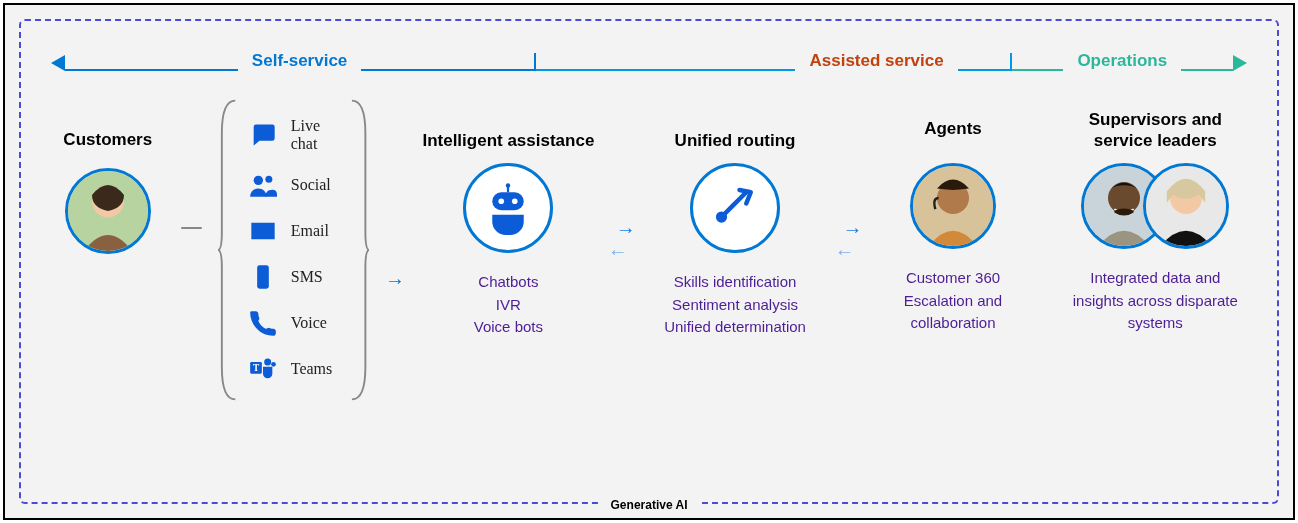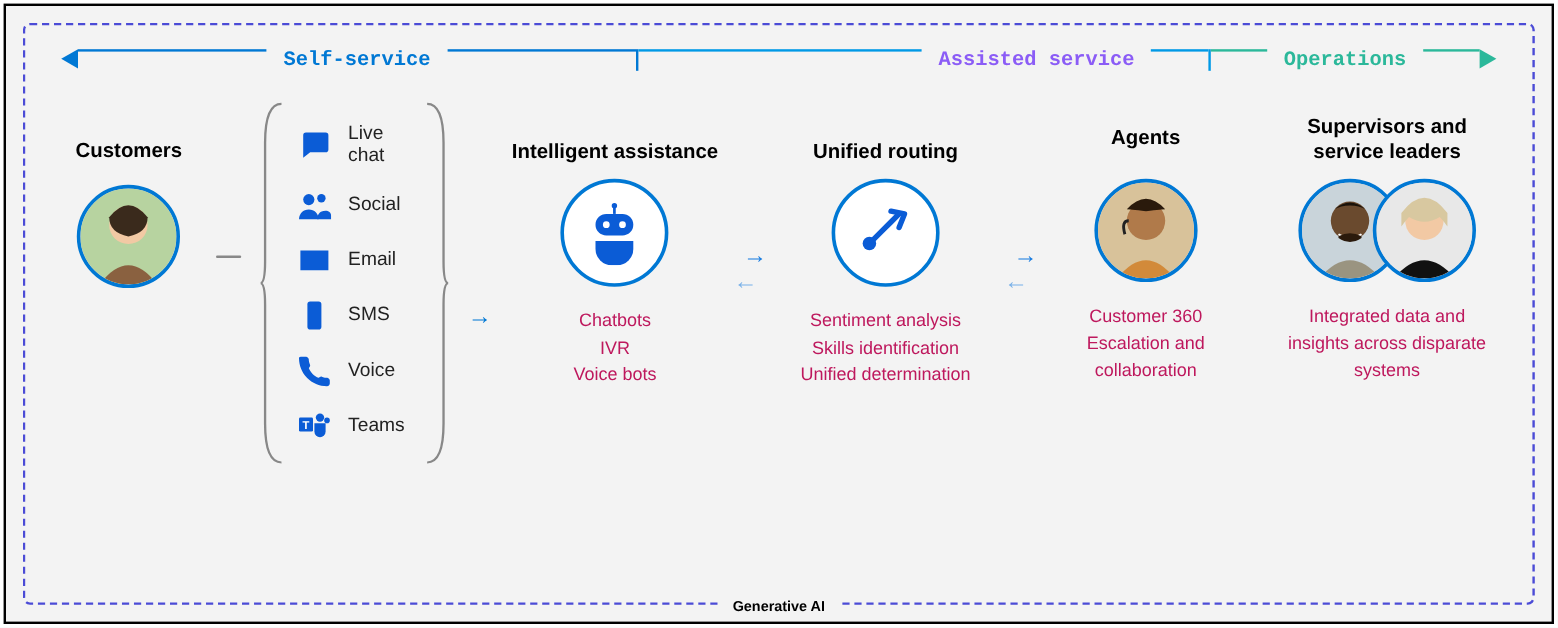--- a/index.html
+++ b/index.html
@@ -22,25 +22,24 @@
     border: 2px dashed #4b4bd6;
     border-radius: 6px;
     width: 100%;
     height: 100%;
     position: relative;
     padding: 20px 30px 40px 30px;
   }
   
   .track {
     display: flex;
-    align-items: flex-start;
+    align-items: flex-end;
     width: 100%;
     height: 30px;
-    margin-bottom: 22px;
-    font-family: Liberation Mono, monospace;
+    margin-bottom: 36px;
   }
   .track-arrow-left {
     width:0;height:0;
     border-top:8px solid transparent;
     border-bottom:8px solid transparent;
     border-right:14px solid #0078d4;
   }
   .track-line {
     flex:1;
     height:2px;
@@ -51,21 +50,21 @@
   .track-tick {
     width:2px; height:18px; background:#0078d4;
   }
   .track-tick.blue2 { background:#0099e6; }
   .track-label {
     font-weight:600;
     font-size:17px;
     padding:0 14px;
     color:#0078d4;
   }
-  .track-label.blue2 { color:#8b5cf6; }
+  .track-label.blue2 { color:#c2410c; }
   .track-label.green { color:#2bb89a; }
   .track-arrow-right {
     width:0;height:0;
     border-top:8px solid transparent;
     border-bottom:8px solid transparent;
     border-left:14px solid #2bb89a;
   }
 
   
   .content-row {
@@ -102,34 +101,35 @@
   }
   .avatar {
     width:86px;height:86px;border-radius:50%;
     border:3px solid #0078d4;
     overflow:hidden;
     margin-bottom:18px;
     background:#ddd;
   }
   .desc {
     font-size:15px;
-    color:#be185d;
+    color:#4c1d95;
     line-height:1.5;
   }
 
   
   .col-customers { width:130px; margin-top:22px;}
   .col-customers .col-title { min-height:auto; margin-bottom:18px;}
   .col-customers .avatar { margin-bottom:0; }
 
   
   .bracket-group {
     position:relative;
     display:flex;
     margin-top:-10px;
+    font-family:Liberation Serif, serif;
   }
   .bracket {
     width:22px;
     align-self:stretch;
     position:relative;
   }
   .bracket svg { width:100%; height:100%; position:absolute; inset:0;}
   .channels {
     display:flex;
     flex-direction:column;
@@ -344,22 +344,22 @@
       <div class="col col-mid">
         <div class="col-title">Unified routing</div>
         <div class="circle">
           <svg width="54" height="54" viewBox="0 0 48 48">
             <circle cx="12" cy="32" r="5" fill="#0b5cd6"></circle>
             <path d="M14 30 C22 22 22 22 28 16 L34 10" fill="none" stroke="#0b5cd6" stroke-width="4" stroke-linecap="round"></path>
             <path d="M28 8 L38 10 L34 20" fill="none" stroke="#0b5cd6" stroke-width="4" stroke-linecap="round" stroke-linejoin="round"></path>
           </svg>
         </div>
         <div class="desc">
+          <div>Skills identification</div>
           <div>Sentiment analysis</div>
-          <div>Skills identification</div>
           <div>Unified determination</div>
         </div>
       </div>
 
       <div class="bidi">
         <span class="r">→</span>
         <span class="l">←</span>
       </div>
 
       <div class="col col-agents">

